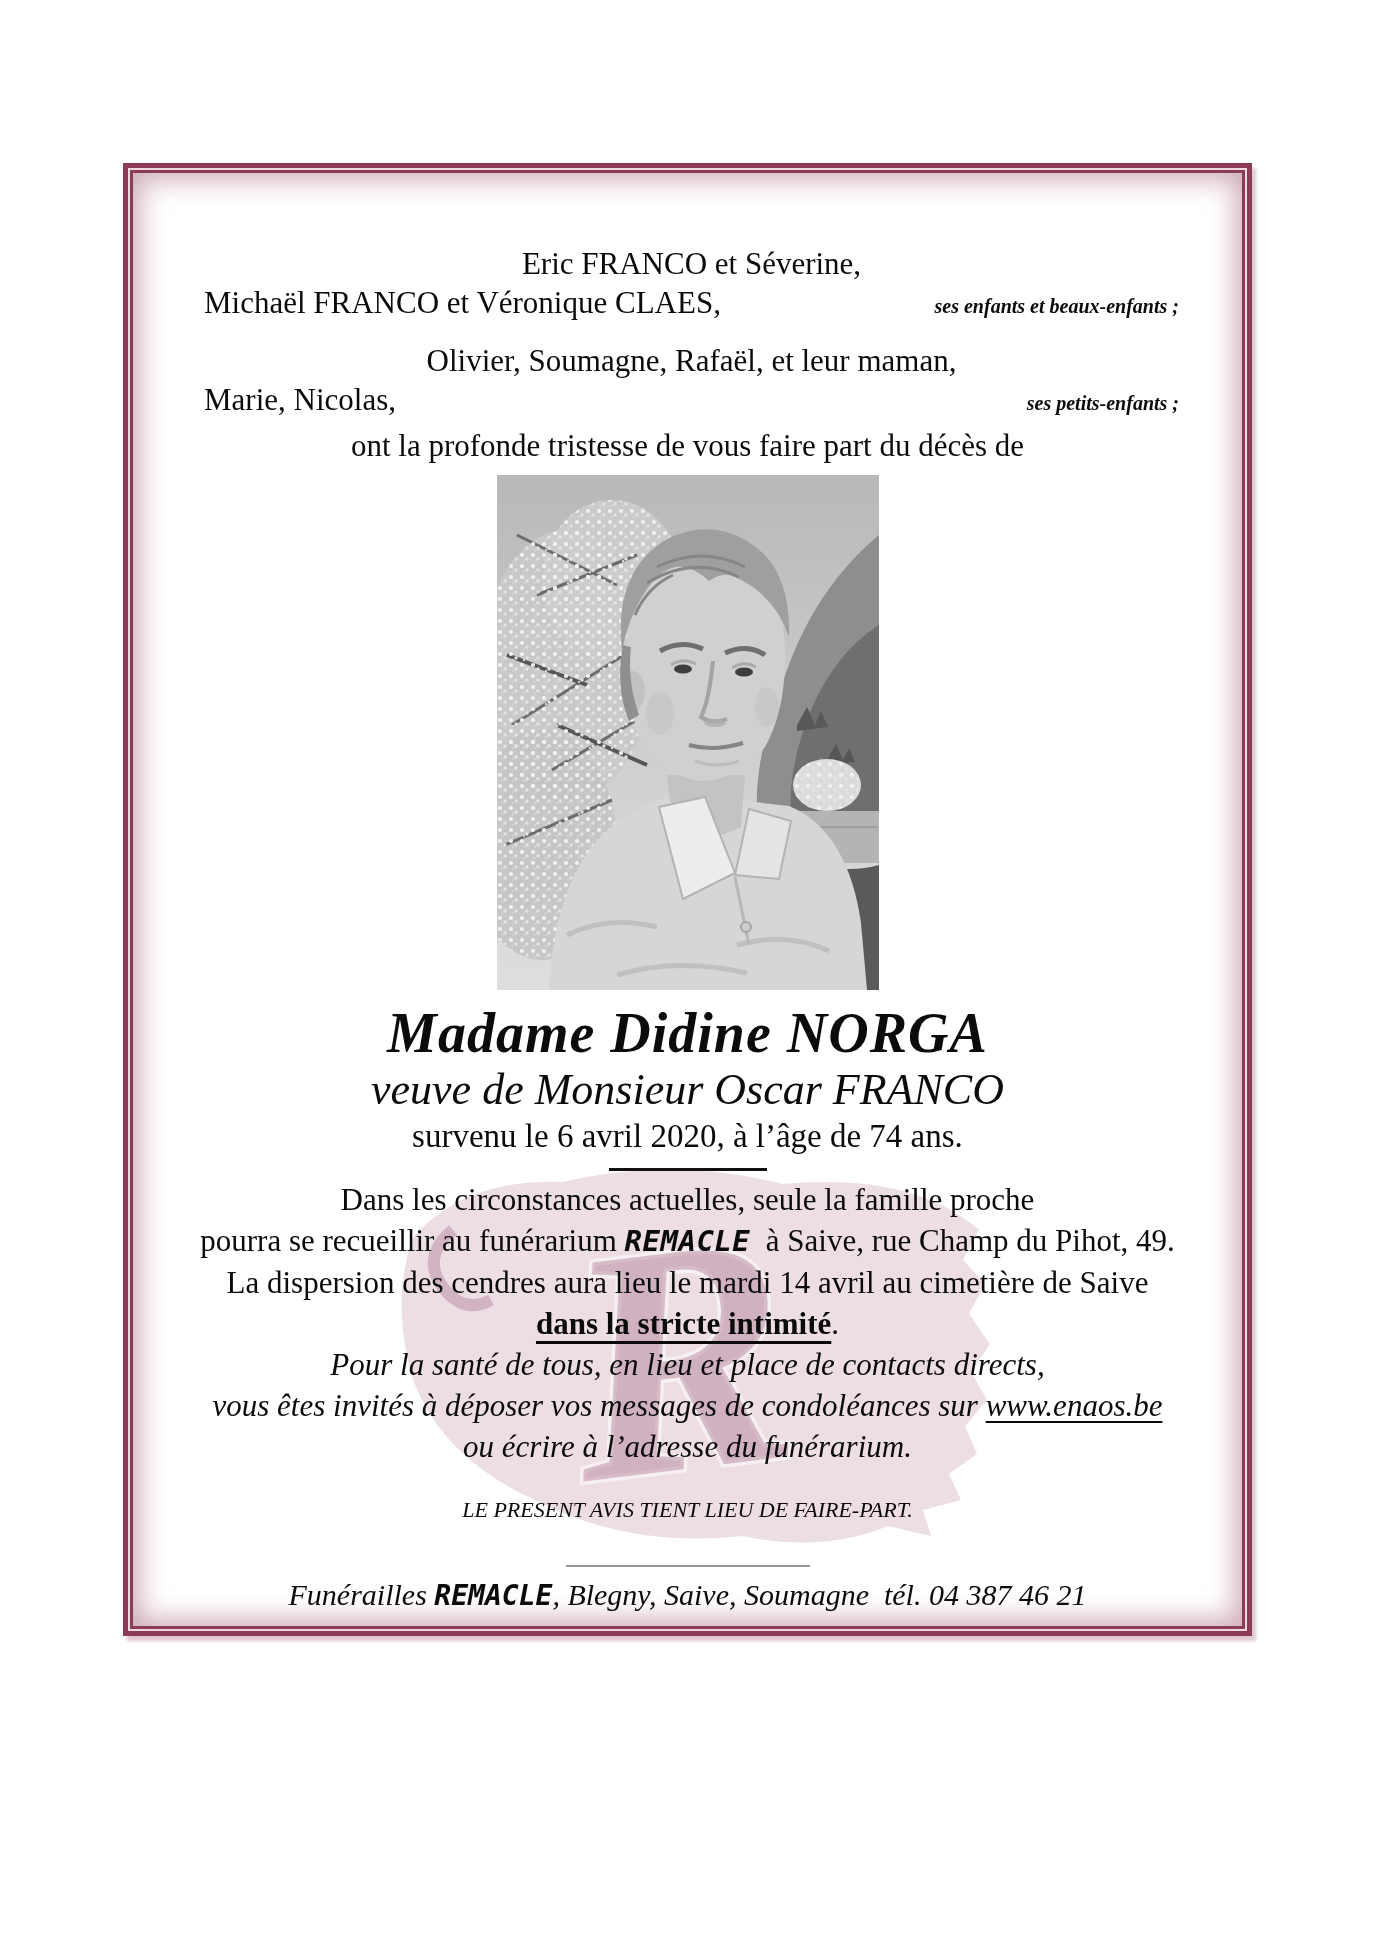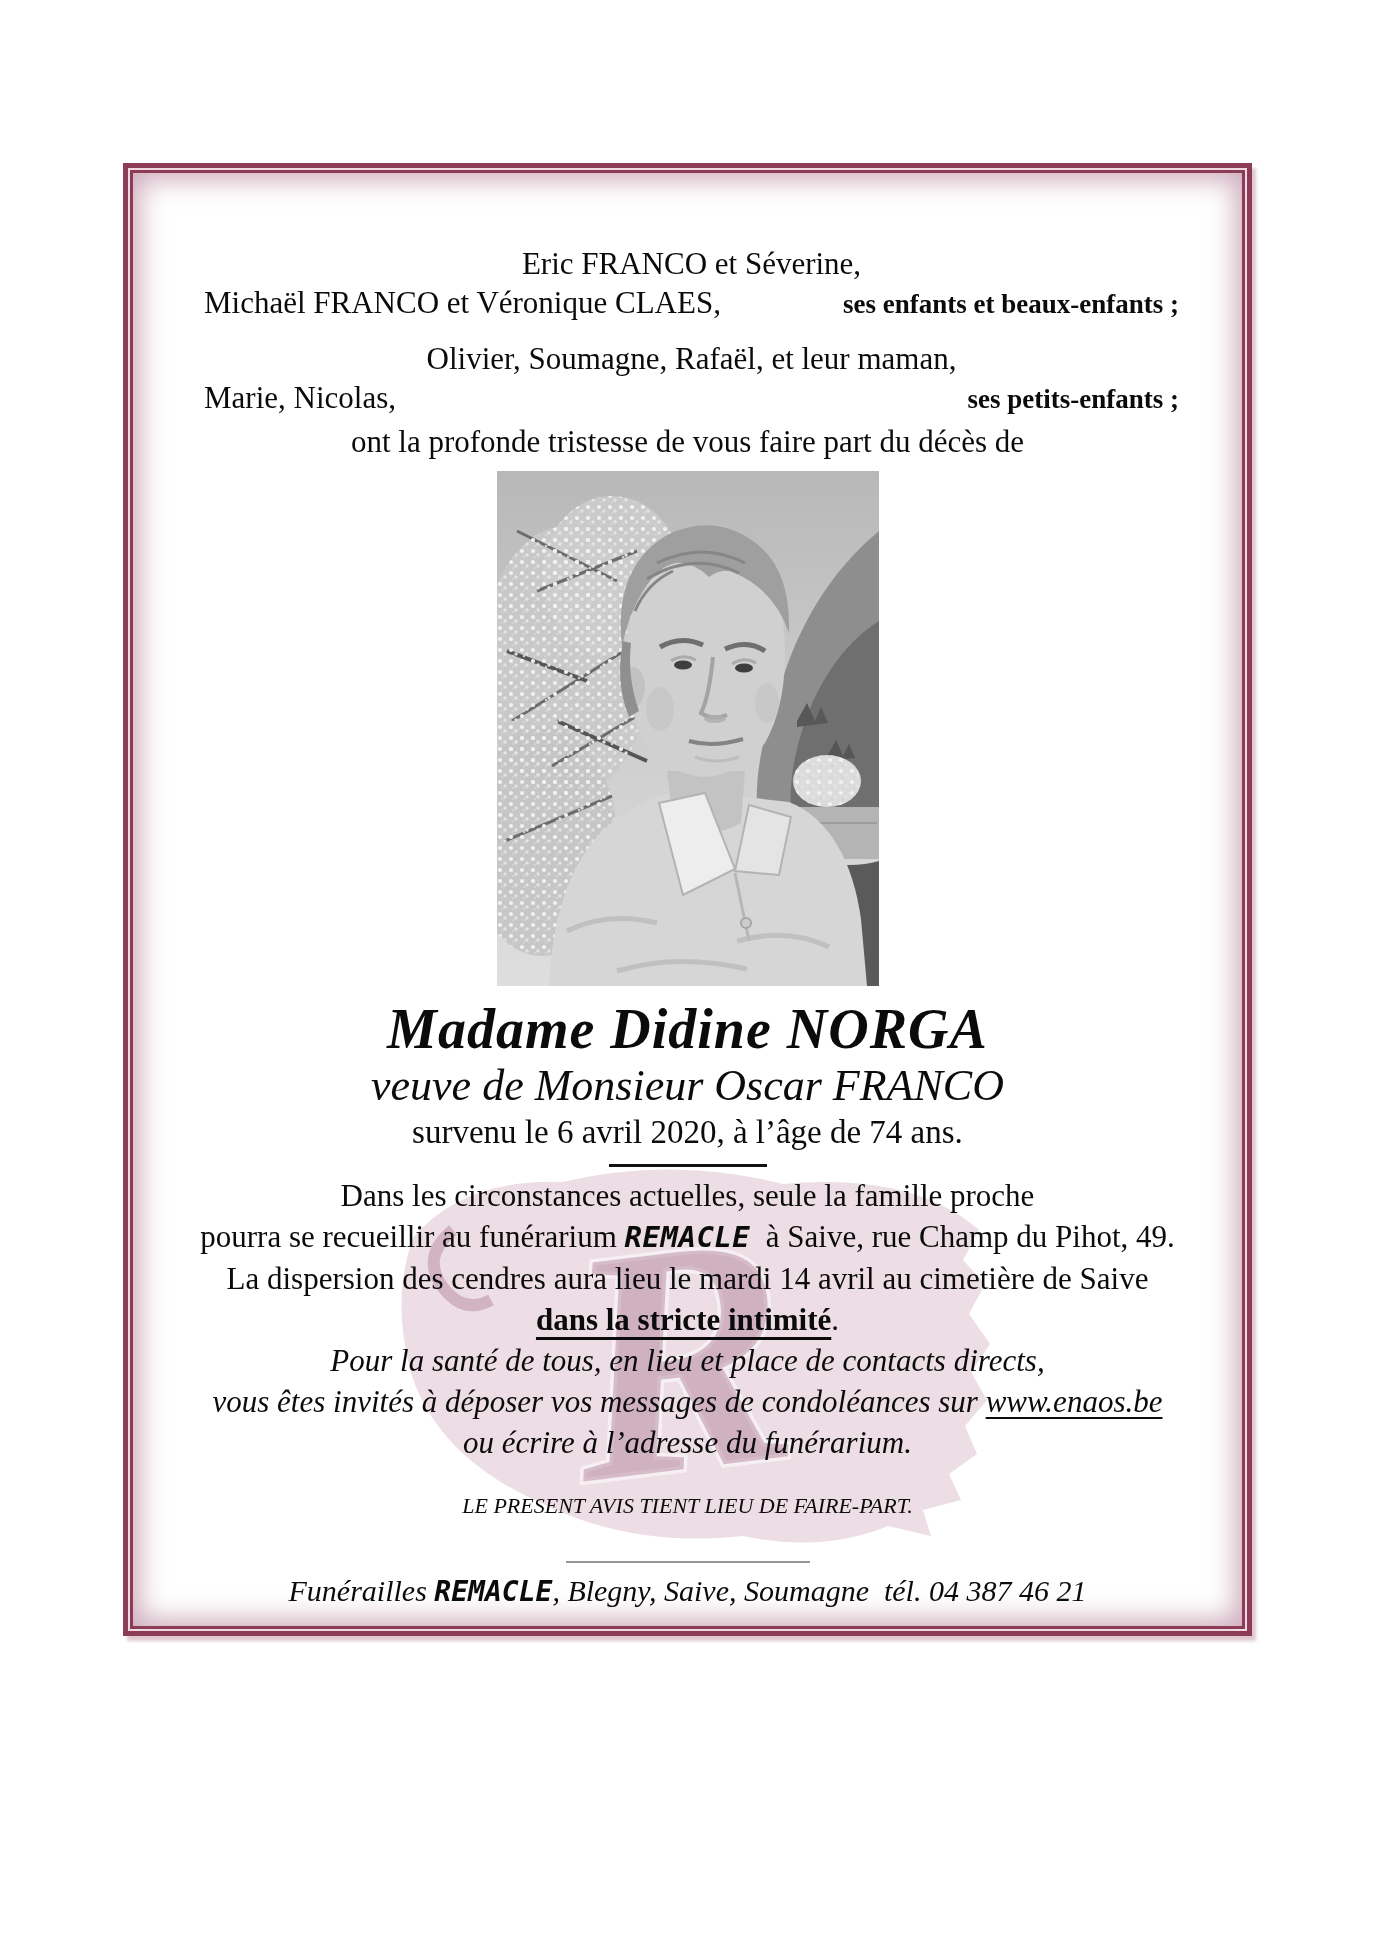--- a/index.html
+++ b/index.html
@@ -36,22 +36,22 @@
     z-index:1;
     pointer-events:none;
   }
   .names{
     text-align:center;
     padding:0 28px 0 36px;
     font-size:31px;line-height:39px;
   }
   .name-row{display:flex;justify-content:space-between;align-items:baseline;}
   .rel-label{
-    font-weight:bold;
-    font-size:27px;
+    font-style:italic;font-weight:bold;
+    font-size:20px;
     white-space:pre-wrap;
   }
   .gap14{height:15px;}
   .intro{
     font-size:31px;line-height:42px;margin-top:2px;
   }
   .photo-wrap{
     margin:8px auto 0 auto;
     width:382px;height:515px;
     line-height:0;

